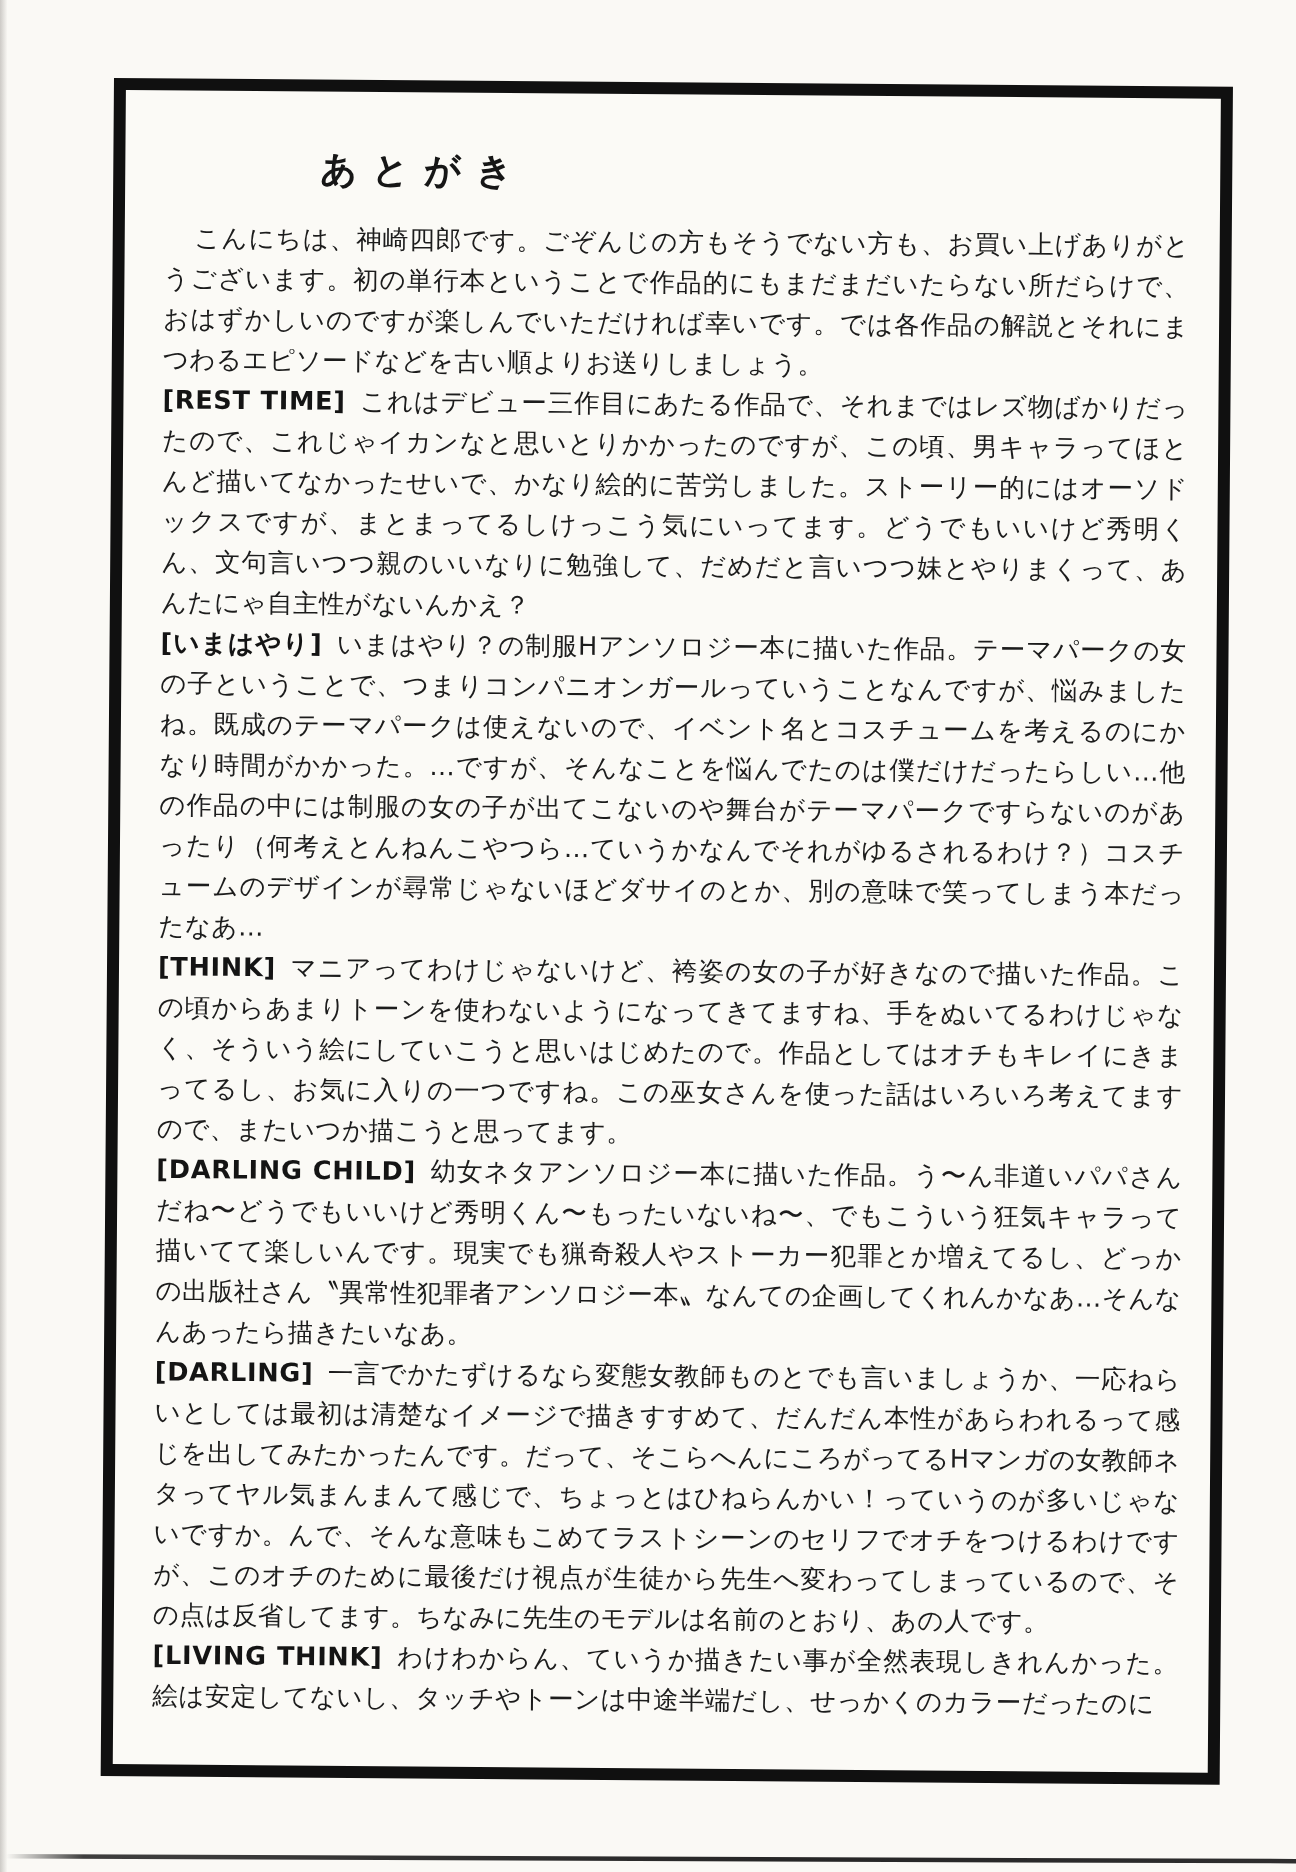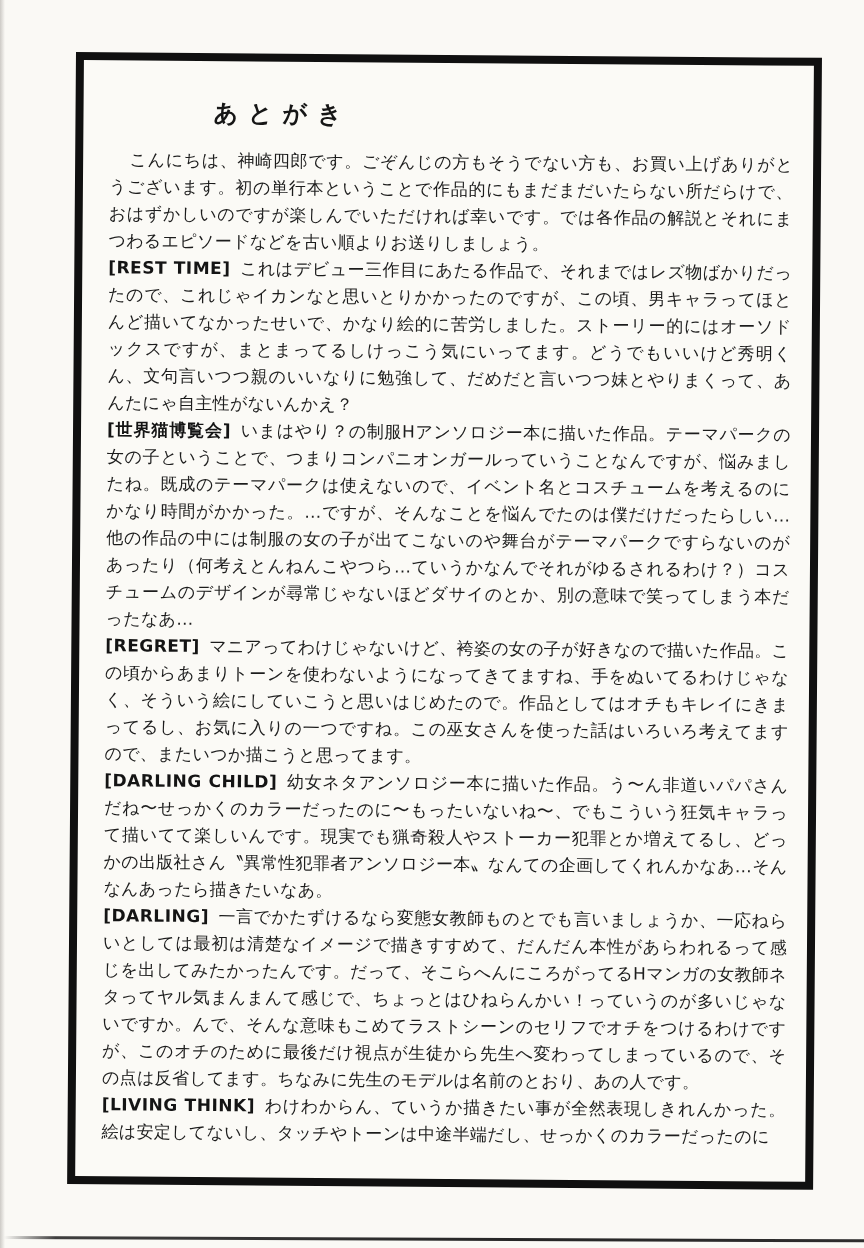--- a/index.html
+++ b/index.html
@@ -81,25 +81,25 @@
 
 <div class="page-frame">
   <div class="content">
 
     <h1 class="afterword-title">あとがき</h1>
 
     <p class="para intro">こんにちは、神崎四郎です。ごぞんじの方もそうでない方も、お買い上げありがとうございます。初の単行本ということで作品的にもまだまだいたらない所だらけで、おはずかしいのですが楽しんでいただければ幸いです。では各作品の解説とそれにまつわるエピソードなどを古い順よりお送りしましょう。</p>
 
     <p class="para"><span class="section-heading">[REST TIME]</span><span>これはデビュー三作目にあたる作品で、それまではレズ物ばかりだったので、これじゃイカンなと思いとりかかったのですが、この頃、男キャラってほとんど描いてなかったせいで、かなり絵的に苦労しました。ストーリー的にはオーソドックスですが、まとまってるしけっこう気にいってます。どうでもいいけど秀明くん、文句言いつつ親のいいなりに勉強して、だめだと言いつつ妹とやりまくって、あんたにゃ自主性がないんかえ？</span></p>
 
-    <p class="para"><span class="section-heading">[世界猫博覧会]</span><span>いまはやり？の制服Hアンソロジー本に描いた作品。テーマパークの女の子ということで、つまりコンパニオンガールっていうことなんですが、悩みましたね。既成のテーマパークは使えないので、イベント名とコスチュームを考えるのにかなり時間がかかった。…ですが、そんなことを悩んでたのは僕だけだったらしい…他の作品の中には制服の女の子が出てこないのや舞台がテーマパークですらないのがあったり（何考えとんねんこやつら…ていうかなんでそれがゆるされるわけ？）コスチュームのデザインが尋常じゃないほどダサイのとか、別の意味で笑ってしまう本だったなあ…</span></p>
+    <p class="para"><span class="section-heading">[いまはやり]</span><span>いまはやり？の制服Hアンソロジー本に描いた作品。テーマパークの女の子ということで、つまりコンパニオンガールっていうことなんですが、悩みましたね。既成のテーマパークは使えないので、イベント名とコスチュームを考えるのにかなり時間がかかった。…ですが、そんなことを悩んでたのは僕だけだったらしい…他の作品の中には制服の女の子が出てこないのや舞台がテーマパークですらないのがあったり（何考えとんねんこやつら…ていうかなんでそれがゆるされるわけ？）コスチュームのデザインが尋常じゃないほどダサイのとか、別の意味で笑ってしまう本だったなあ…</span></p>
 
-    <p class="para"><span class="section-heading">[REGRET]</span><span>マニアってわけじゃないけど、袴姿の女の子が好きなので描いた作品。この頃からあまりトーンを使わないようになってきてますね、手をぬいてるわけじゃなく、そういう絵にしていこうと思いはじめたので。作品としてはオチもキレイにきまってるし、お気に入りの一つですね。この巫女さんを使った話はいろいろ考えてますので、またいつか描こうと思ってます。</span></p>
+    <p class="para"><span class="section-heading">[THINK]</span><span>マニアってわけじゃないけど、袴姿の女の子が好きなので描いた作品。この頃からあまりトーンを使わないようになってきてますね、手をぬいてるわけじゃなく、そういう絵にしていこうと思いはじめたので。作品としてはオチもキレイにきまってるし、お気に入りの一つですね。この巫女さんを使った話はいろいろ考えてますので、またいつか描こうと思ってます。</span></p>
 
-    <p class="para"><span class="section-heading">[DARLING CHILD]</span><span>幼女ネタアンソロジー本に描いた作品。う〜ん非道いパパさんだね〜せっかくのカラーだったのに〜もったいないね〜、でもこういう狂気キャラって描いてて楽しいんです。現実でも猟奇殺人やストーカー犯罪とか増えてるし、どっかの出版社さん〝異常性犯罪者アンソロジー本〟なんての企画してくれんかなあ…そんなんあったら描きたいなあ。</span></p>
+    <p class="para"><span class="section-heading">[DARLING CHILD]</span><span>幼女ネタアンソロジー本に描いた作品。う〜ん非道いパパさんだね〜どうでもいいけど秀明くん〜もったいないね〜、でもこういう狂気キャラって描いてて楽しいんです。現実でも猟奇殺人やストーカー犯罪とか増えてるし、どっかの出版社さん〝異常性犯罪者アンソロジー本〟なんての企画してくれんかなあ…そんなんあったら描きたいなあ。</span></p>
 
     <p class="para"><span class="section-heading">[DARLING]</span><span>一言でかたずけるなら変態女教師ものとでも言いましょうか、一応ねらいとしては最初は清楚なイメージで描きすすめて、だんだん本性があらわれるって感じを出してみたかったんです。だって、そこらへんにころがってるHマンガの女教師ネタってヤル気まんまんて感じで、ちょっとはひねらんかい！っていうのが多いじゃないですか。んで、そんな意味もこめてラストシーンのセリフでオチをつけるわけですが、このオチのために最後だけ視点が生徒から先生へ変わってしまっているので、その点は反省してます。ちなみに先生のモデルは名前のとおり、あの人です。</span></p>
 
     <p class="para"><span class="section-heading">[LIVING THINK]</span><span>わけわからん、ていうか描きたい事が全然表現しきれんかった。絵は安定してないし、タッチやトーンは中途半端だし、せっかくのカラーだったのに</span></p>
 
   </div>
 </div>
 
 <div class="scan-bottom-line"></div>
 

